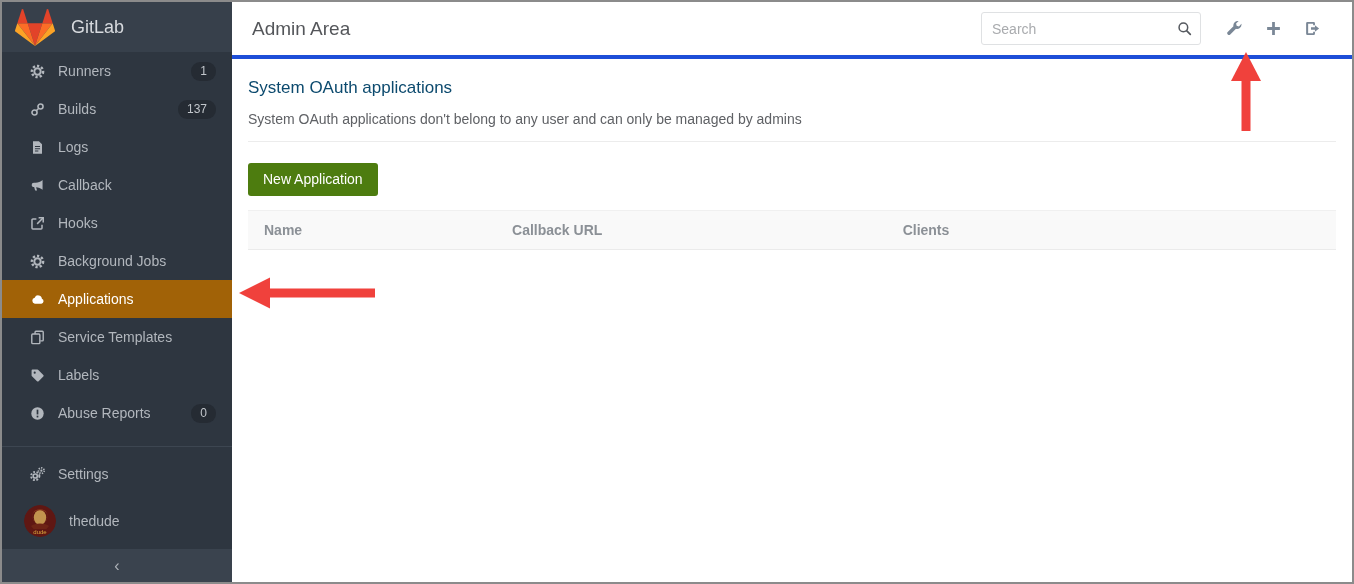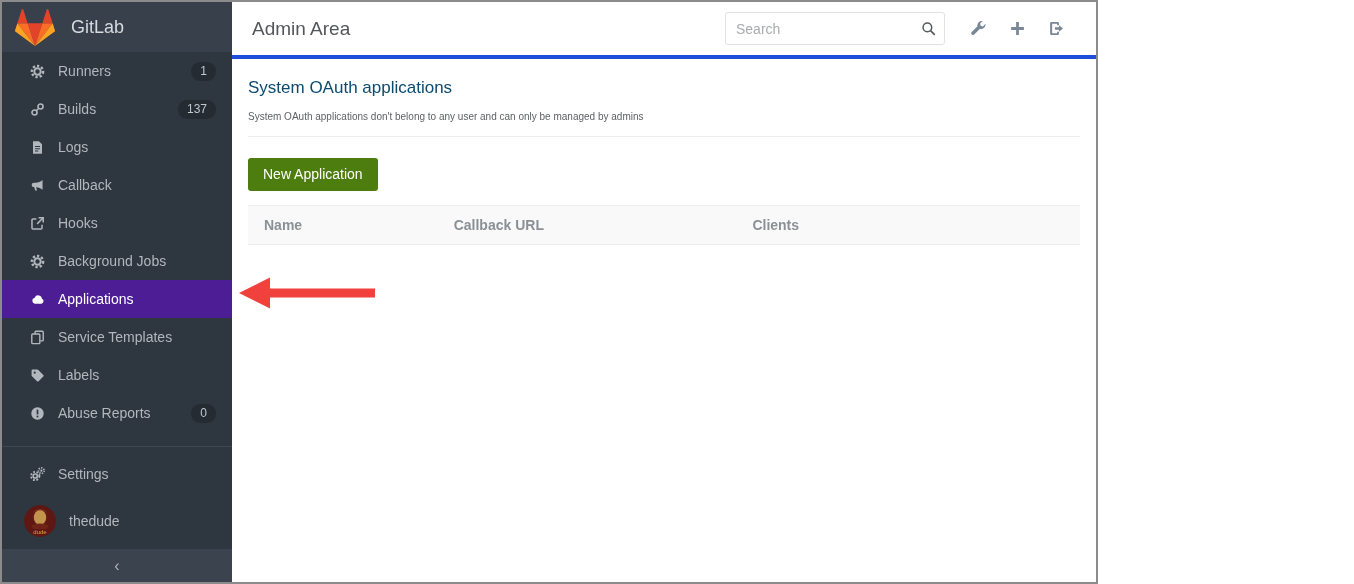--- a/index.html
+++ b/index.html
@@ -1,28 +1,28 @@
 <!DOCTYPE html>
 <html><head>
 <meta charset="utf-8">
 <style>
   html,body{margin:0;padding:0;background:#fff;}
   body{font-family:"Liberation Sans","DejaVu Sans",sans-serif;-webkit-font-smoothing:antialiased;}
-  .window{box-sizing:border-box;width:1098px;height:584px;border:2px solid #8b8b8b;background:#fff;
+  .window{box-sizing:border-box;width:1354px;height:584px;border:2px solid #8b8b8b;background:#fff;
           display:flex;position:relative;overflow:hidden;font-size:14px;}
 
   
   .sidebar{width:230px;flex:0 0 230px;background:#2e3640;color:#b2b7bd;display:flex;flex-direction:column;}
   .sidebar-header{height:50px;flex:none;background:#37404b;display:flex;align-items:center;padding-left:13px;}
   .logo-mark{width:40px;height:37px;display:inline-flex;margin-right:16px;}
   .logo-mark svg{width:40px;height:37px;}
   .logo-text{font-size:18px;color:#d7dade;}
   .sidebar-nav{display:flex;flex-direction:column;text-align:center;}
   .nav-item{height:38px;display:flex;align-items:center;padding:0 16px 0 27px;cursor:pointer;color:inherit;text-decoration:none;}
-  .nav-item.active{background:#4c1d95;color:#fff;}
+  .nav-item.active{background:#a16207;color:#fff;}
   .nav-icon{width:16px;height:16px;display:inline-flex;align-items:center;justify-content:center;margin-right:13px;flex:none;}
   .nav-icon svg{width:15px;height:15px;display:block;}
   .nav-label{font-size:14px;white-space:nowrap;}
   .nav-badge{margin-left:auto;background:#252b33;border-radius:9px;padding:2px 9px;font-size:12px;color:#c2c6cb;line-height:15px;}
   .sidebar-bottom{margin-top:auto;}
   .sidebar-divider{border:none;border-top:1px solid #3d4651;margin:0 0 8px 0;}
   .user-item{height:56px;display:flex;align-items:center;padding:0 16px 0 22px;cursor:pointer;}
   .avatar{width:32px;height:32px;border-radius:50%;overflow:hidden;flex:none;margin-right:13px;}
   .avatar svg{width:32px;height:32px;display:block;}
   .collapse-bar{height:33px;flex:none;background:#3a434e;display:flex;align-items:center;justify-content:center;
@@ -38,21 +38,21 @@
   .search-input{box-sizing:border-box;width:220px;height:33px;border:1px solid #dfe1e3;border-radius:3px;
                 padding:0 32px 0 10px;font-size:14px;color:#333;font-family:inherit;outline:none;}
   .search-input::placeholder{color:#a9abae;}
   .search-icon{position:absolute;right:9px;top:9px;width:15px;height:15px;color:#55595f;}
   .search-icon svg{width:15px;height:15px;display:block;}
   .icon-btn{width:39px;display:flex;justify-content:center;align-items:center;color:#7a8796;cursor:pointer;text-decoration:none;}
   .icon-btn svg{width:17px;height:17px;display:block;}
 
   .content{padding:17px 16px;flex:1;}
   .content-heading{font-size:17px;font-weight:400;color:#0c4a6e;margin:2px 0 13px;}
-  .content-desc{font-size:10px;color:#5f6165;margin:0 0 14px;}
+  .content-desc{font-size:14px;color:#5f6165;margin:0 0 14px;}
   .content-divider{border:none;border-top:1px solid #ececec;margin:0 0 21px;}
   .btn-green{background:#4d7c0f;color:#fff;border:none;border-radius:3px;padding:9px 15px;font-size:14px;
              font-family:inherit;cursor:pointer;margin-bottom:14px;display:inline-block;line-height:15px;}
   .apps-table{width:100%;border-collapse:collapse;}
   .apps-table th{background:#f9f9f9;border-top:1px solid #f0f0f0;border-bottom:1px solid #ebebeb;color:#8b9096;
                  font-weight:700;font-size:14px;text-align:left;padding:11px 16px;}
   .apps-table th:nth-child(1){width:22.8%;}
   .apps-table th:nth-child(2){width:35.9%;}
   .apps-table th:nth-child(3){width:41.3%;}
 

